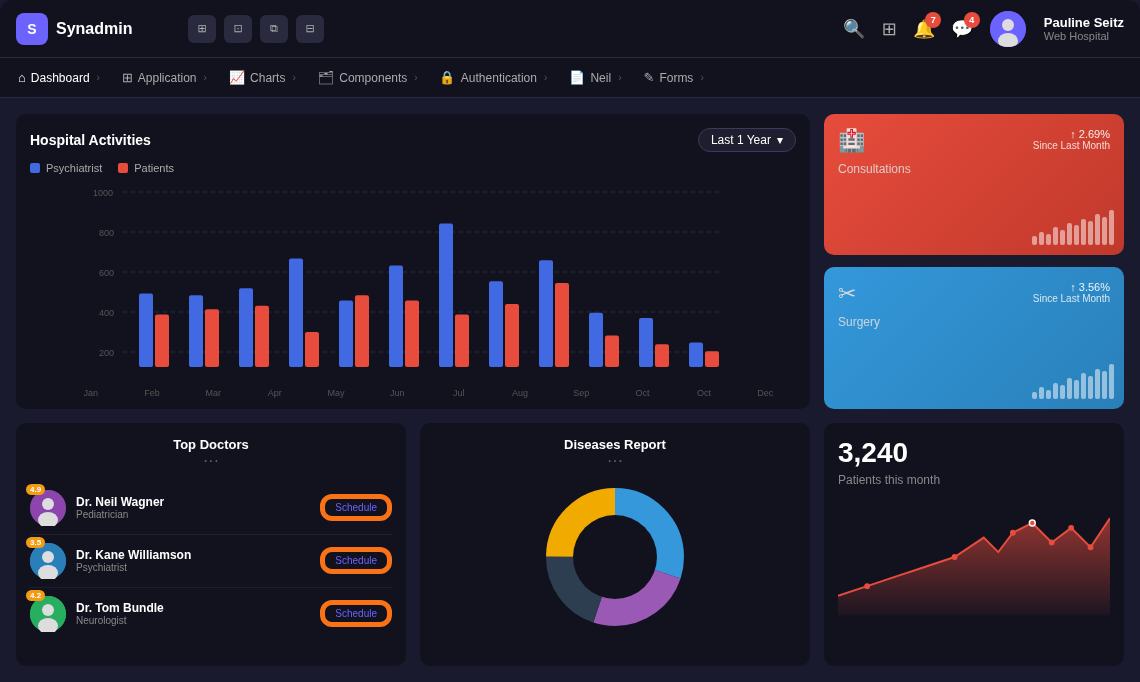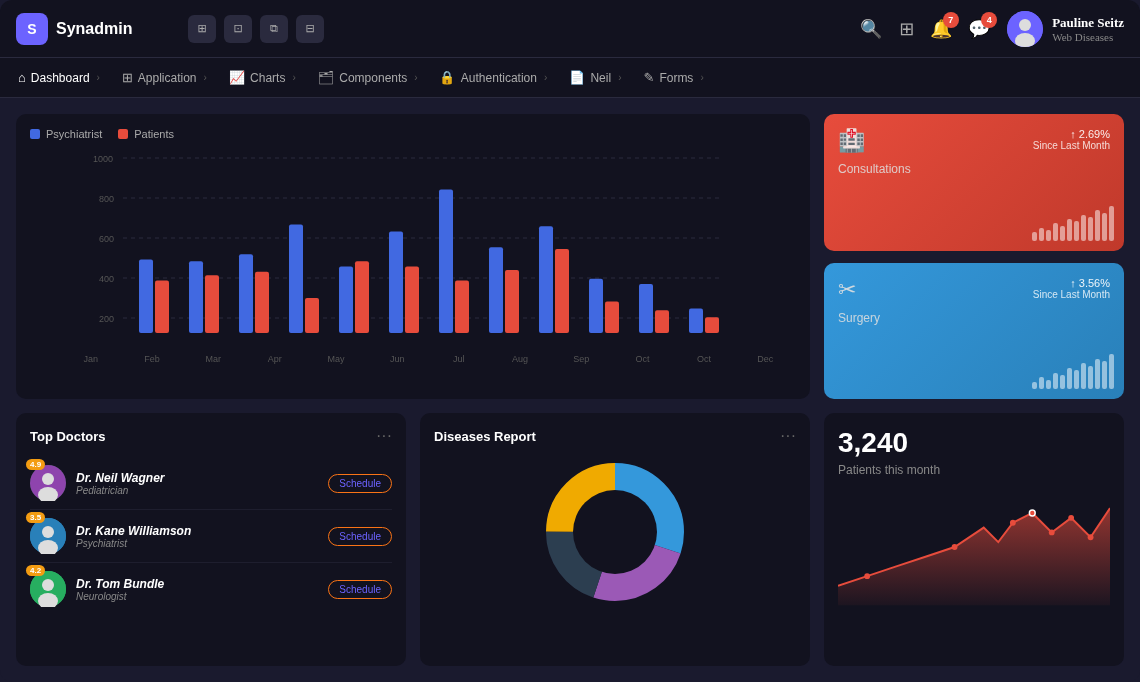--- a/index.html
+++ b/index.html
@@ -54,21 +54,21 @@
       color: #aaa; font-size: 18px;
       display: flex; align-items: center; justify-content: center;
     }
     .badge {
       position: absolute; top: -6px; right: -6px;
       background: #e74c3c; color: #fff;
       border-radius: 50%; width: 16px; height: 16px;
       font-size: 9px; display: flex; align-items: center; justify-content: center;
       font-weight: bold;
     }
-    .user-info { display: flex; align-items: center; gap: 9px; font-family: Liberation Serif, serif; }
+    .user-info { display: flex; align-items: center; gap: 18px; }
     .avatar {
       width: 36px; height: 36px; border-radius: 50%;
       background: #6c63ff; overflow: hidden;
       display: flex; align-items: center; justify-content: center;
       font-size: 14px; color: white;
     }
     .user-name { font-size: 13px; font-weight: 600; color: #fff; }
     .user-role { font-size: 11px; color: #888; }
 
     
@@ -175,20 +175,21 @@
       grid-row: 2 / 3;
       background: #12121f;
       border-radius: 10px;
       padding: 14px;
       overflow: hidden;
     }
 
     .section-header {
       display: flex; justify-content: space-between; align-items: center;
       margin-bottom: 12px;
+      flex-direction: column;
     }
     .section-title { font-size: 13px; font-weight: 600; color: #fff; }
     .more-btn { color: #666; cursor: pointer; font-size: 16px; }
 
     
     .doctor-item {
       display: flex; align-items: center; gap: 10px;
       padding: 8px 0; border-bottom: 1px solid #1e1e2e;
     }
     .doctor-item:last-child { border-bottom: none; }
@@ -197,25 +198,25 @@
       background: #3a3a5e; position: relative;
       display: flex; align-items: center; justify-content: center;
       font-size: 16px; overflow: visible;
     }
     .doctor-rating {
       position: absolute; top: -6px; left: -4px;
       background: #f39c12; color: #fff;
       font-size: 8px; padding: 1px 4px; border-radius: 8px;
       font-weight: 700;
     }
-    .doctor-info { flex: 1; font-style: italic; }
+    .doctor-info { flex: 1; }
     .doctor-name { font-size: 12px; font-weight: 600; color: #fff; }
     .doctor-spec { font-size: 10px; color: #888; }
     .schedule-btn {
-      background: transparent; border: 1px solid #f97316;
+      background: transparent; border: 5px solid #f97316;
       color: #6c63ff; border-radius: 12px;
       padding: 3px 10px; font-size: 10px; cursor: pointer;
     }
 
     
     .donut-container {
       display: flex; align-items: center; justify-content: center;
       height: 150px;
     }
 
@@ -258,21 +259,21 @@
     <div class="user-info">
       <div class="avatar">
         <svg width="36" height="36" viewBox="0 0 36 36">
           <circle cx="18" cy="18" r="18" fill="#6c63ff"></circle>
           <circle cx="18" cy="14" r="6" fill="#ddd"></circle>
           <ellipse cx="18" cy="30" rx="10" ry="8" fill="#ddd"></ellipse>
         </svg>
       </div>
       <div>
         <div class="user-name">Pauline Seitz</div>
-        <div class="user-role">Web Diseases</div>
+        <div class="user-role">Web Hospital</div>
       </div>
     </div>
   </div>
 </div>
 
 <div class="nav">
   <div class="nav-item active">
     <span class="nav-icon">⌂</span>
     <span>Dashboard</span>
     <span class="nav-chevron">›</span>
@@ -305,20 +306,27 @@
   <div class="nav-item">
     <span class="nav-icon">✎</span>
     <span>Forms</span>
     <span class="nav-chevron">›</span>
   </div>
 </div>
 
 <div class="main">
 
   <div class="chart-card">
+    <div class="chart-header">
+      <span class="chart-title">Hospital Activities</span>
+      <div class="period-selector">
+        <span>Last 1 Year</span>
+        <span>▾</span>
+      </div>
+    </div>
     <div class="legend">
       <div class="legend-item">
         <div class="legend-dot" style="background:#4169e1"></div>
         <span>Psychiatrist</span>
       </div>
       <div class="legend-item">
         <div class="legend-dot" style="background:#e74c3c"></div>
         <span>Patients</span>
       </div>
     </div>

